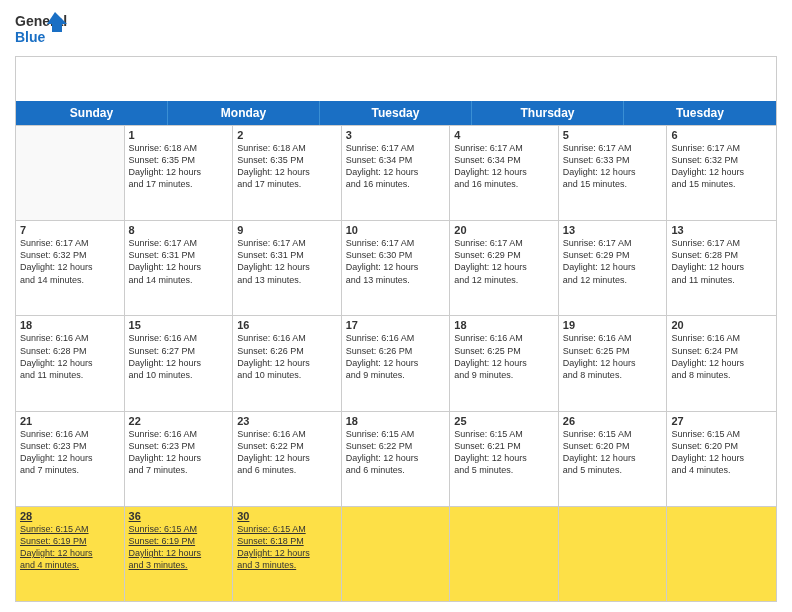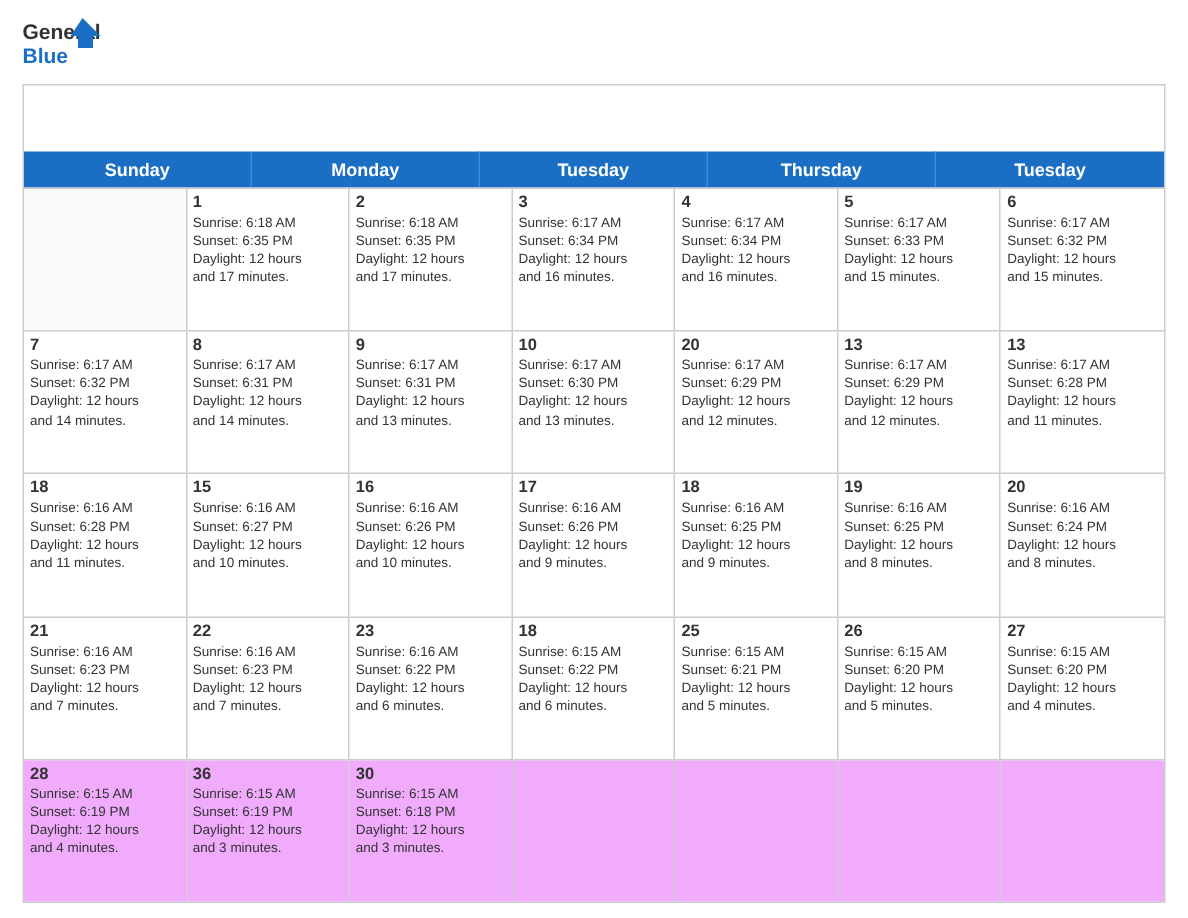--- a/index.html
+++ b/index.html
@@ -89,21 +89,22 @@
     }
     .cell-info {
       font-size: 9px;
       line-height: 1.35;
       color: #333;
     }
     .empty-cell {
       background: #f9f9f9;
     }
     .last-row .calendar-cell {
-      background: #f0abfc;
+      background: #fde047;
+      text-decoration: underline;
     }
   </style>
 </head>
 <body>
 
 <div class="page">
   <div class="header">
     <div class="logo">
         <svg width="55" height="38" viewBox="0 0 55 38">
           <text x="0" y="16" font-size="14" font-weight="bold" fill="#333" font-family="Arial, sans-serif">General</text>

